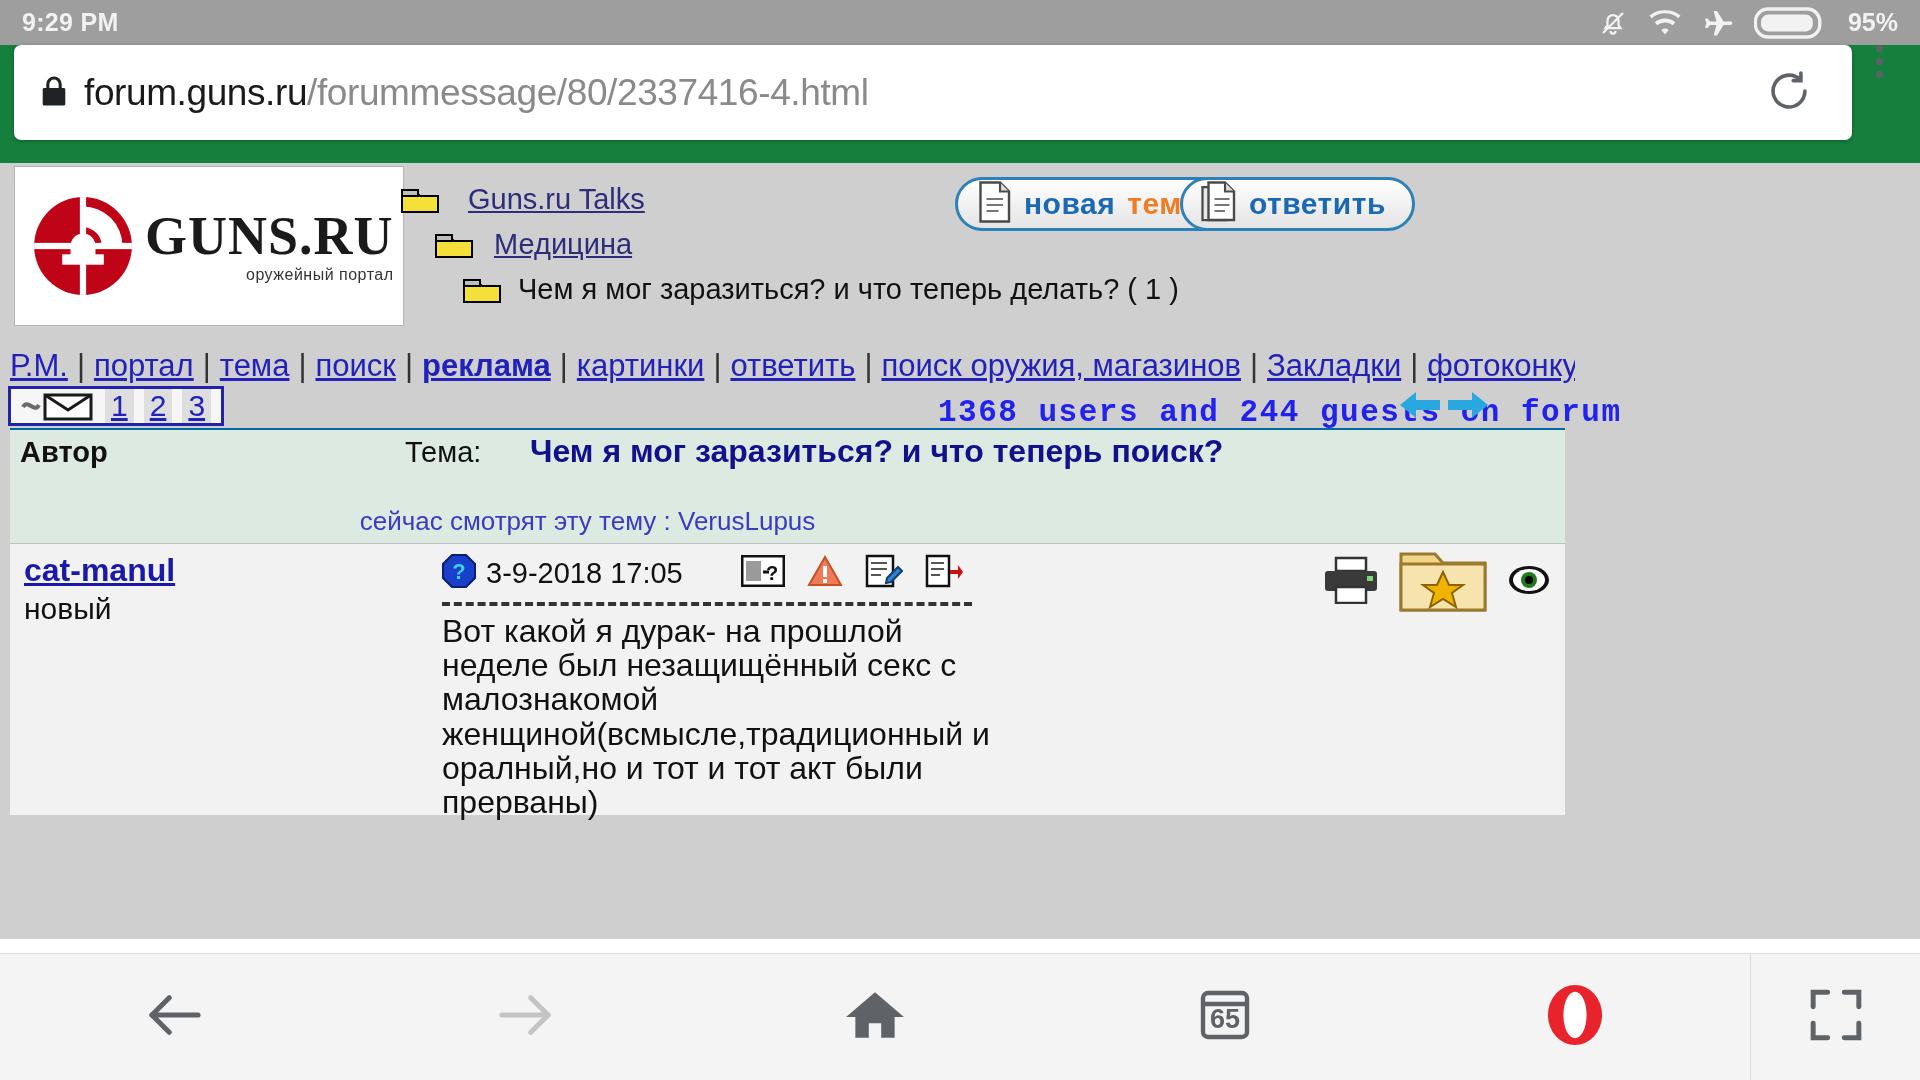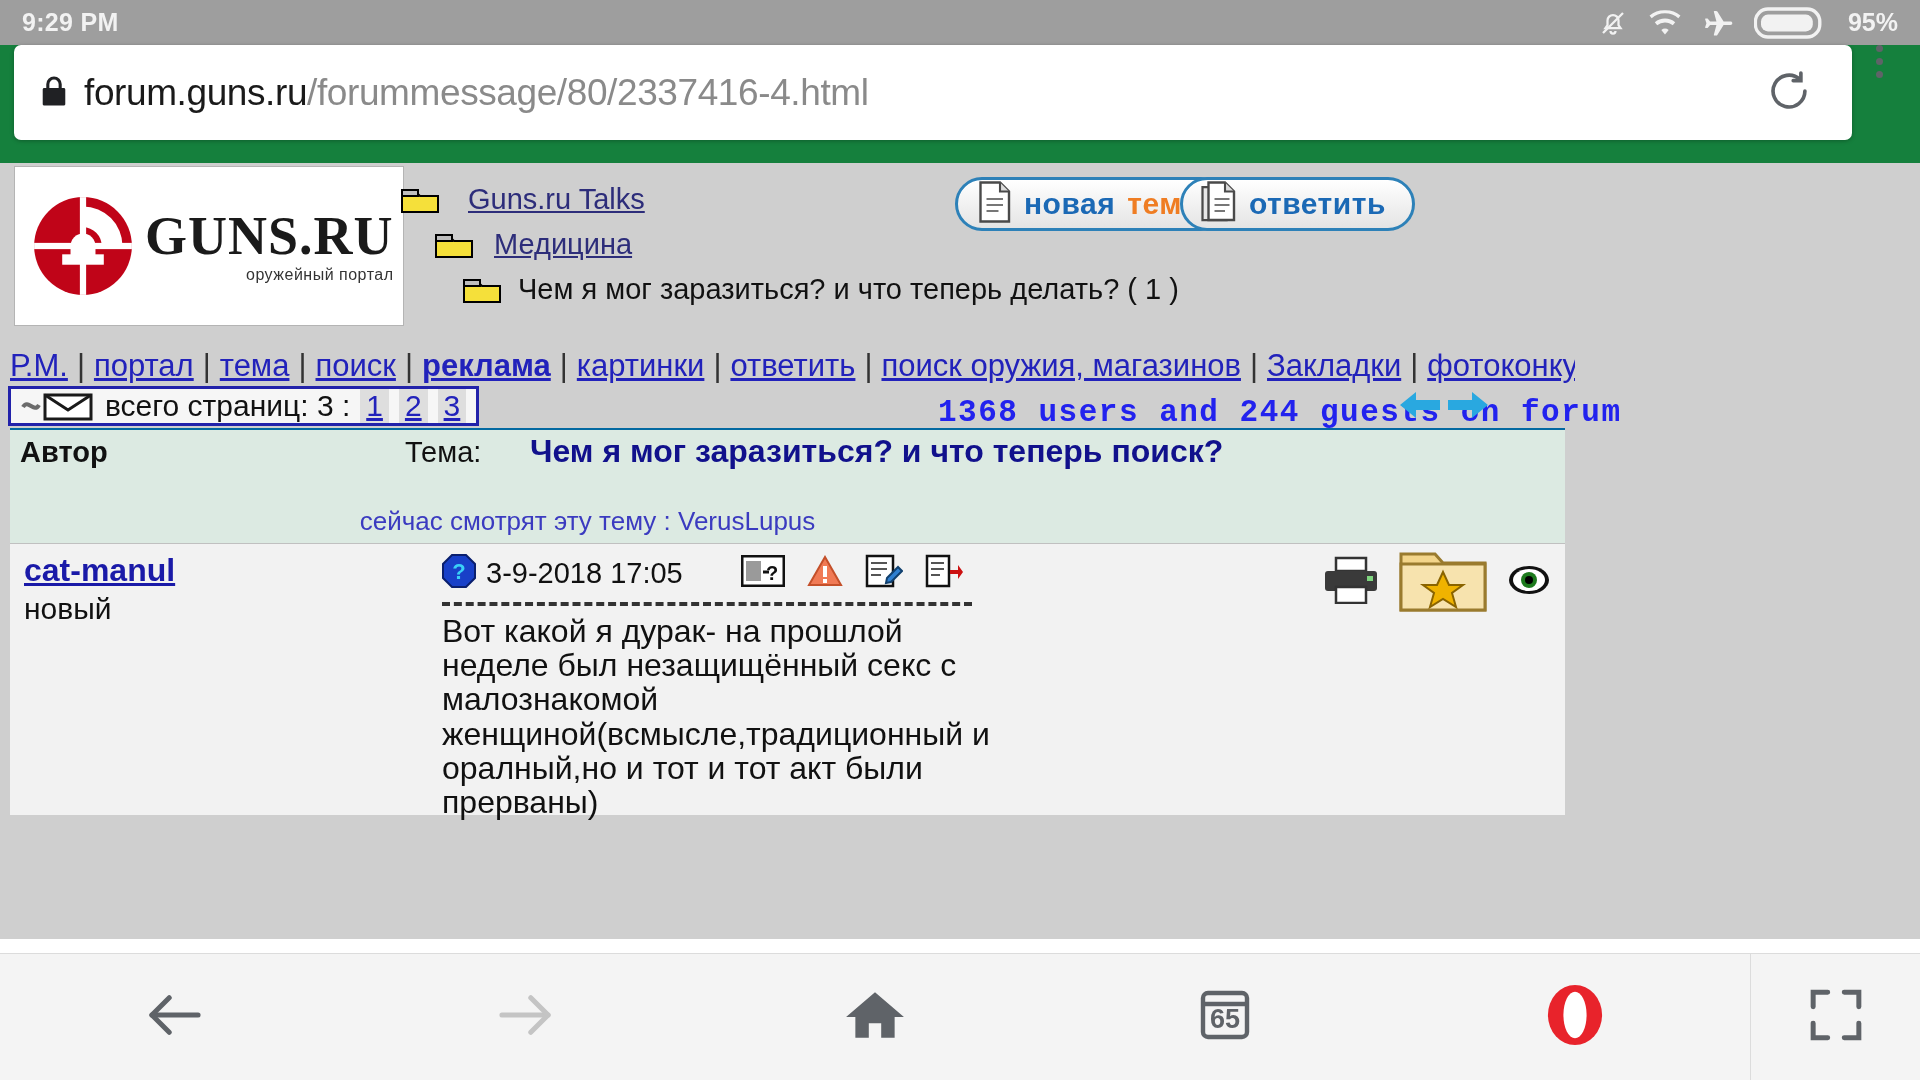--- a/index.html
+++ b/index.html
@@ -365,21 +365,20 @@
 
   <div id="pagination-row">
     <div id="pagination-box">
       <span class="mail-ico">
         <svg width="74" height="30" viewBox="0 0 74 30">
           <path d="M2 16c5-9 11 7 16-2" fill="none" stroke="#6b6b6b" stroke-width="4"></path>
           <rect x="24" y="4" width="46" height="24" fill="#fff" stroke="#1a1a1a" stroke-width="3"></rect>
           <path d="M24 4l23 15 23-15" fill="none" stroke="#1a1a1a" stroke-width="3"></path>
         </svg>
       </span>
-      <span id="pages-label">всего страниц: 3 :</span>
       <a class="page-num">1</a>
       <a class="page-num">2</a>
       <a class="page-num">3</a>
     </div>
     <span id="nav-arrows">
       <svg width="92" height="34" viewBox="0 0 92 34" fill="#29a8e0">
         <path d="M18 4 L2 17 L18 30 L18 22 L42 22 L42 12 L18 12 Z"></path>
         <path d="M74 4 L90 17 L74 30 L74 22 L50 22 L50 12 L74 12 Z"></path>
       </svg>
     </span>

